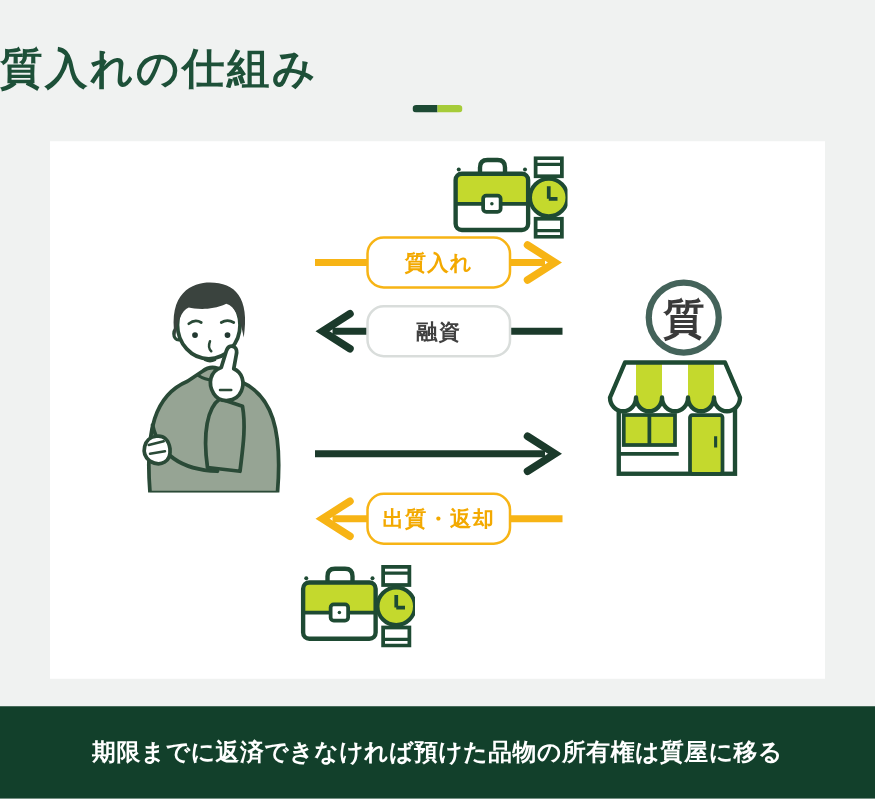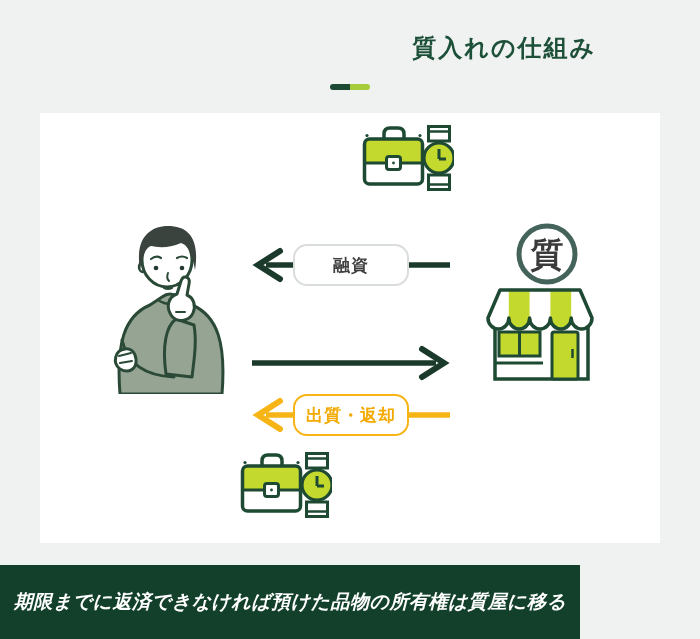--- a/index.html
+++ b/index.html
@@ -1,20 +1,20 @@
 <!DOCTYPE html>
 <html><head>
 <meta charset="utf-8">
 <style>
   * { margin:0; padding:0; box-sizing:border-box; }
   body { width:700px; height:639px; overflow:hidden; font-family:"DejaVu Sans","Liberation Sans",sans-serif; }
   .page { position:relative; width:700px; height:639px; background:#F0F2F1; }
 
-  .title { position:absolute; top:32px; left:0; width:596px; text-align:right;
-           font-size:24px; font-weight:bold; color:#1D5038; letter-spacing:2px; }
+  .title { position:absolute; top:32px; left:0; width:596px; text-align:left;
+           font-size:34px; font-weight:bold; color:#1D5038; letter-spacing:2px; }
   .divider { position:absolute; top:84px; left:330px; width:40px; height:6px;
              display:flex; border-radius:3px; overflow:hidden; }
   .divider .d-left  { flex:1; background:#1D4A34; }
   .divider .d-right { flex:1; background:#A6CC39; }
 
   .card { position:absolute; left:40px; top:113px; width:620px; height:430px; background:#FFFFFF; }
 
   .icons-top    { position:absolute; left:322px; top:12px;  width:92px; height:66px; }
   .icons-bottom { position:absolute; left:200px; top:339px; width:92px; height:66px; }
   .person       { position:absolute; left:66px;  top:109px; width:128px; height:172px; }
@@ -23,22 +23,22 @@
   .arrow-row { position:absolute; left:210px; width:202px; height:36px; }
   .row-1 { top:79px; }  .row-2 { top:134px; }  .row-3 { top:232px; }  .row-4 { top:284px; }
 
   .arrow-label { position:absolute; left:50%; top:-3px; transform:translateX(-50%);
                  width:116px; height:42px; background:#FFFFFF; border-radius:14px;
                  display:flex; align-items:center; justify-content:center;
                  font-size:17px; font-weight:bold; letter-spacing:1px; white-space:nowrap; }
   .label-yellow { border:2px solid #F7B415; color:#F3A900; }
   .label-green  { border:2px solid #D9DDDB; color:#404040; }
 
-  .footer { position:absolute; left:0; bottom:0; width:580px; height:74px; background:#12402B;
-            display:flex; align-items:center; justify-content:center;font-style:italic; }
+  .footer { position:absolute; left:0; bottom:0; width:700px; height:74px; background:#12402B;
+            display:flex; align-items:center; justify-content:center; }
   .footer p { color:#FFFFFF; font-size:19px; font-weight:bold; letter-spacing:0.5px; text-align:center; }
 </style>
 </head>
 <body>
 
 <div class="page">
 
   <div class="title">質入れの仕組み</div>
   <div class="divider">
     <span class="d-left"></span>
@@ -62,20 +62,27 @@
       <g>
         <rect x="66.5" y="1.5" width="21" height="14.5" fill="#FFFFFF" stroke="#1E4A33" stroke-width="3"></rect>
         <path d="M66.5 6.5 H87.5" stroke="#1E4A33" stroke-width="2.5"></path>
         <rect x="66.5" y="50" width="21" height="14.5" fill="#FFFFFF" stroke="#1E4A33" stroke-width="3"></rect>
         <path d="M66.5 59.5 H87.5" stroke="#1E4A33" stroke-width="2.5"></path>
         <circle cx="77" cy="33" r="15" fill="#C4D92D" stroke="#1E4A33" stroke-width="3.2"></circle>
         <path d="M77 34 V24 M77 34 H84" fill="none" stroke="#1E4A33" stroke-width="3"></path>
       </g>
     </svg>
 
+    <div class="arrow-row row-1">
+      <svg width="202" height="36" viewBox="0 0 202 36">
+        <path d="M2 18 H186" stroke="#F7B415" stroke-width="5.5"></path>
+        <path d="M172 4 L194 18 L172 32" fill="none" stroke="#F7B415" stroke-width="6" stroke-linecap="round"></path>
+      </svg>
+      <div class="arrow-label label-yellow">質入れ</div>
+    </div>
 
     <div class="arrow-row row-2">
       <svg width="202" height="36" viewBox="0 0 202 36">
         <path d="M200 18 H16" stroke="#1B3A2B" stroke-width="5.5"></path>
         <path d="M30 4 L8 18 L30 32" fill="none" stroke="#1B3A2B" stroke-width="6" stroke-linecap="round"></path>
       </svg>
       <div class="arrow-label label-green">融資</div>
     </div>
 
     <div class="arrow-row row-3">

